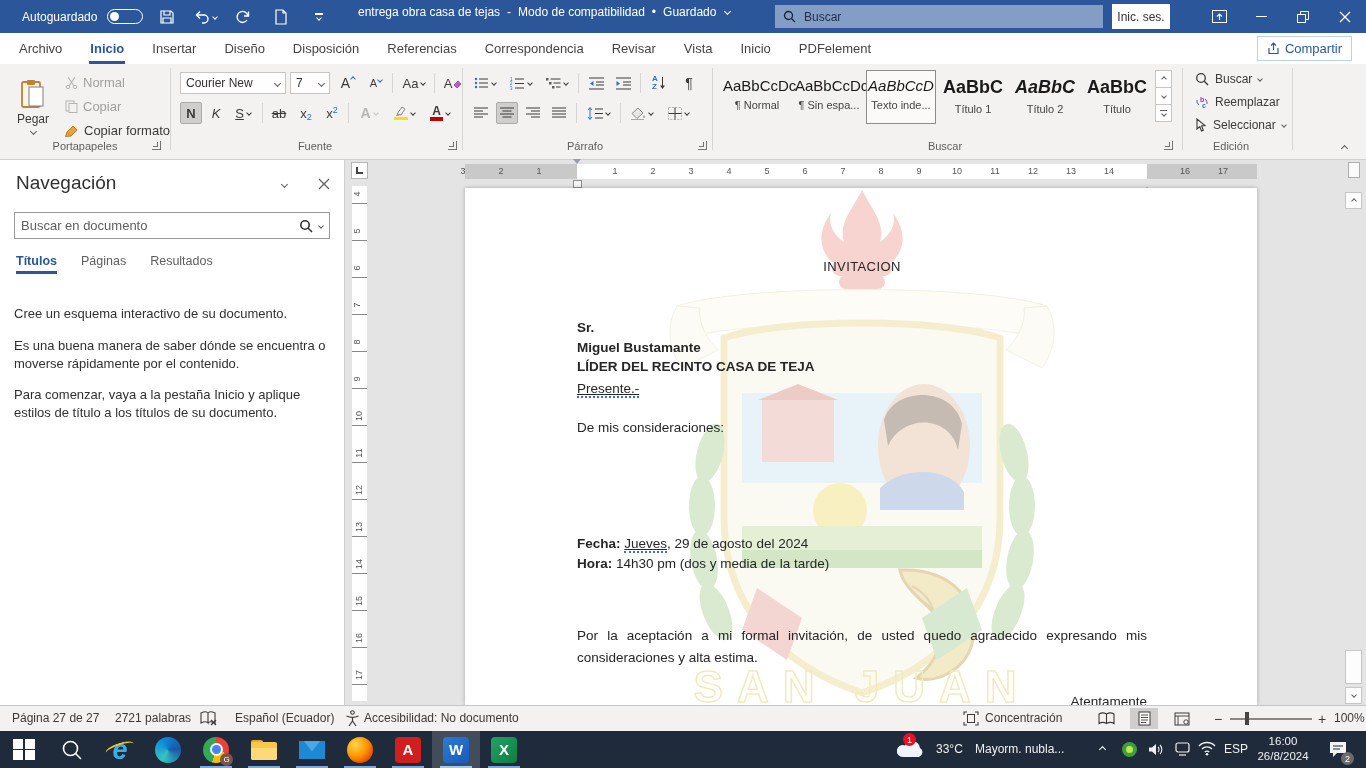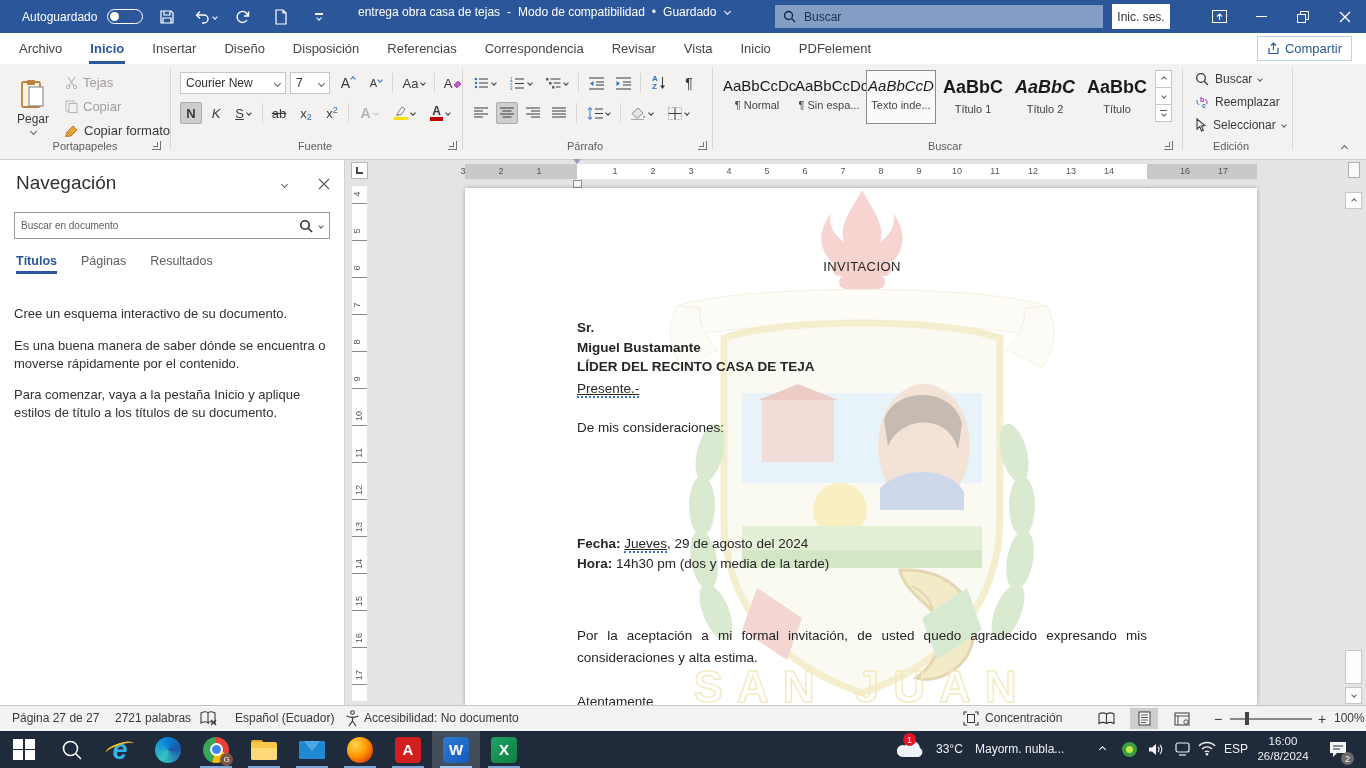--- a/index.html
+++ b/index.html
@@ -40,21 +40,21 @@
 .gray{color:#a19f9d}
 .styc{position:absolute;width:70px;height:54px;text-align:center;padding-top:6px;border:1px solid transparent}
 .styc .sam{font-size:15px;color:#1a1a1a;white-space:nowrap}
 .styc .nm{font-size:11px;color:#444;margin-top:5px;white-space:nowrap}
 .styc.sel{border:1px solid #8f8d8b;background:#fbfaf9}
 .scb{position:absolute;left:0;width:17px;height:18px;background:#fff;border:1px solid #c8c6c4;display:flex;align-items:center;justify-content:center;color:#605e5c}
 
 #workspace{left:0;top:160px;width:1366px;height:545px;background:#e4e4e4}
 #navpane{position:absolute;left:0;top:0;width:345px;height:545px;background:#fff;border-right:1px solid #d2d0ce}
 #nav-search{position:absolute;left:14px;top:52px;width:316px;height:27px;border:1px solid #9a9896;display:flex;align-items:center;padding:0 6px;gap:6px}
-#nav-search input{border:0;outline:none;flex:1;font-size:10px;color:#444}
+#nav-search input{border:0;outline:none;flex:1;font-size:13px;color:#444}
 #nav-search input::placeholder{color:#605e5c}
 .ntab{font-size:12.5px;color:#605e5c;padding-bottom:6px;position:relative}
 .ntab.active{color:#2b579a;font-weight:bold}
 .ntab.active:after{content:"";position:absolute;left:0;right:0;bottom:0;height:3px;background:#2b579a}
 .npar{position:absolute;left:14px;width:320px;font-size:13px;color:#323130;line-height:17.5px}
 
 #docarea{position:absolute;left:345px;top:0;width:1021px;height:545px}
 #hruler{position:absolute;left:120px;top:4px;width:792px;height:15px;background:#c9c9c9}
 #hruler .wz{position:absolute;left:112px;top:0;width:570px;height:15px;background:#fff}
 .rnum{position:absolute;top:1.5px;font-size:9px;color:#555;transform:translateX(-50%)}
@@ -192,21 +192,21 @@
       </svg>
     <span style="font-size:12px">Pegar</span>
     <span class="cv" style="color:#605e5c"></span>
   </div>
   <div class="rbtn gray" style="left:64px;top:10px;gap:5px">
     <svg width="13" height="13" viewBox="0 0 13 13">
         <path d="M3 1 L9 10 M10 1 L4 10" stroke="#b5b3b1" stroke-width="1.1"></path>
         <circle cx="3" cy="11" r="1.7" stroke="#b5b3b1" fill="none"></circle>
         <circle cx="10" cy="11" r="1.7" stroke="#b5b3b1" fill="none"></circle>
       </svg>
-    <span>Tejas</span>
+    <span>Normal</span>
   </div>
   <div class="rbtn gray" style="left:64px;top:34px;gap:5px">
     <svg width="13" height="13" viewBox="0 0 13 13">
         <rect x="1" y="1" width="8" height="10" stroke="#b5b3b1" fill="none"></rect>
         <rect x="4" y="3.5" width="8" height="9" fill="#f3f2f1" stroke="#b5b3b1"></rect>
       </svg>
     <span>Copiar</span>
   </div>
   <div class="rbtn" style="left:64px;top:58px;gap:5px">
     <svg width="14" height="14" viewBox="0 0 14 14">
@@ -594,21 +594,21 @@
         <div>
           <b>Fecha:</b>
           <span class="squig" style="text-decoration:underline">Jueves</span><span>, 29 de agosto del 2024</span>
         </div>
         <div>
           <b>Hora:</b>
           <span>14h30 pm (dos y media de la tarde)</span>
         </div>
       </div>
       <div class="dtx" style="top:437px;text-align:justify;line-height:22px">Por la aceptación a mi formal invitación, de usted quedo agradecido expresando mis consideraciones y alta estima.</div>
-      <div class="dtx" style="top:503px;text-align:left">Atentamente</div>
+      <div class="dtx" style="top:503px;text-align:right">Atentamente</div>
     </div>
 
     <div id="scrollv">
       <span class="sbx" style="top:32px;height:17px">
           <span class="cv cvu" style="width:4px;height:4px"></span>
         </span>
       <span class="sbx" style="top:490px;height:34px"></span>
       <span class="sbx" style="top:527px;height:17px">
           <span class="cv" style="width:4px;height:4px;margin-top:-2px"></span>
         </span>

